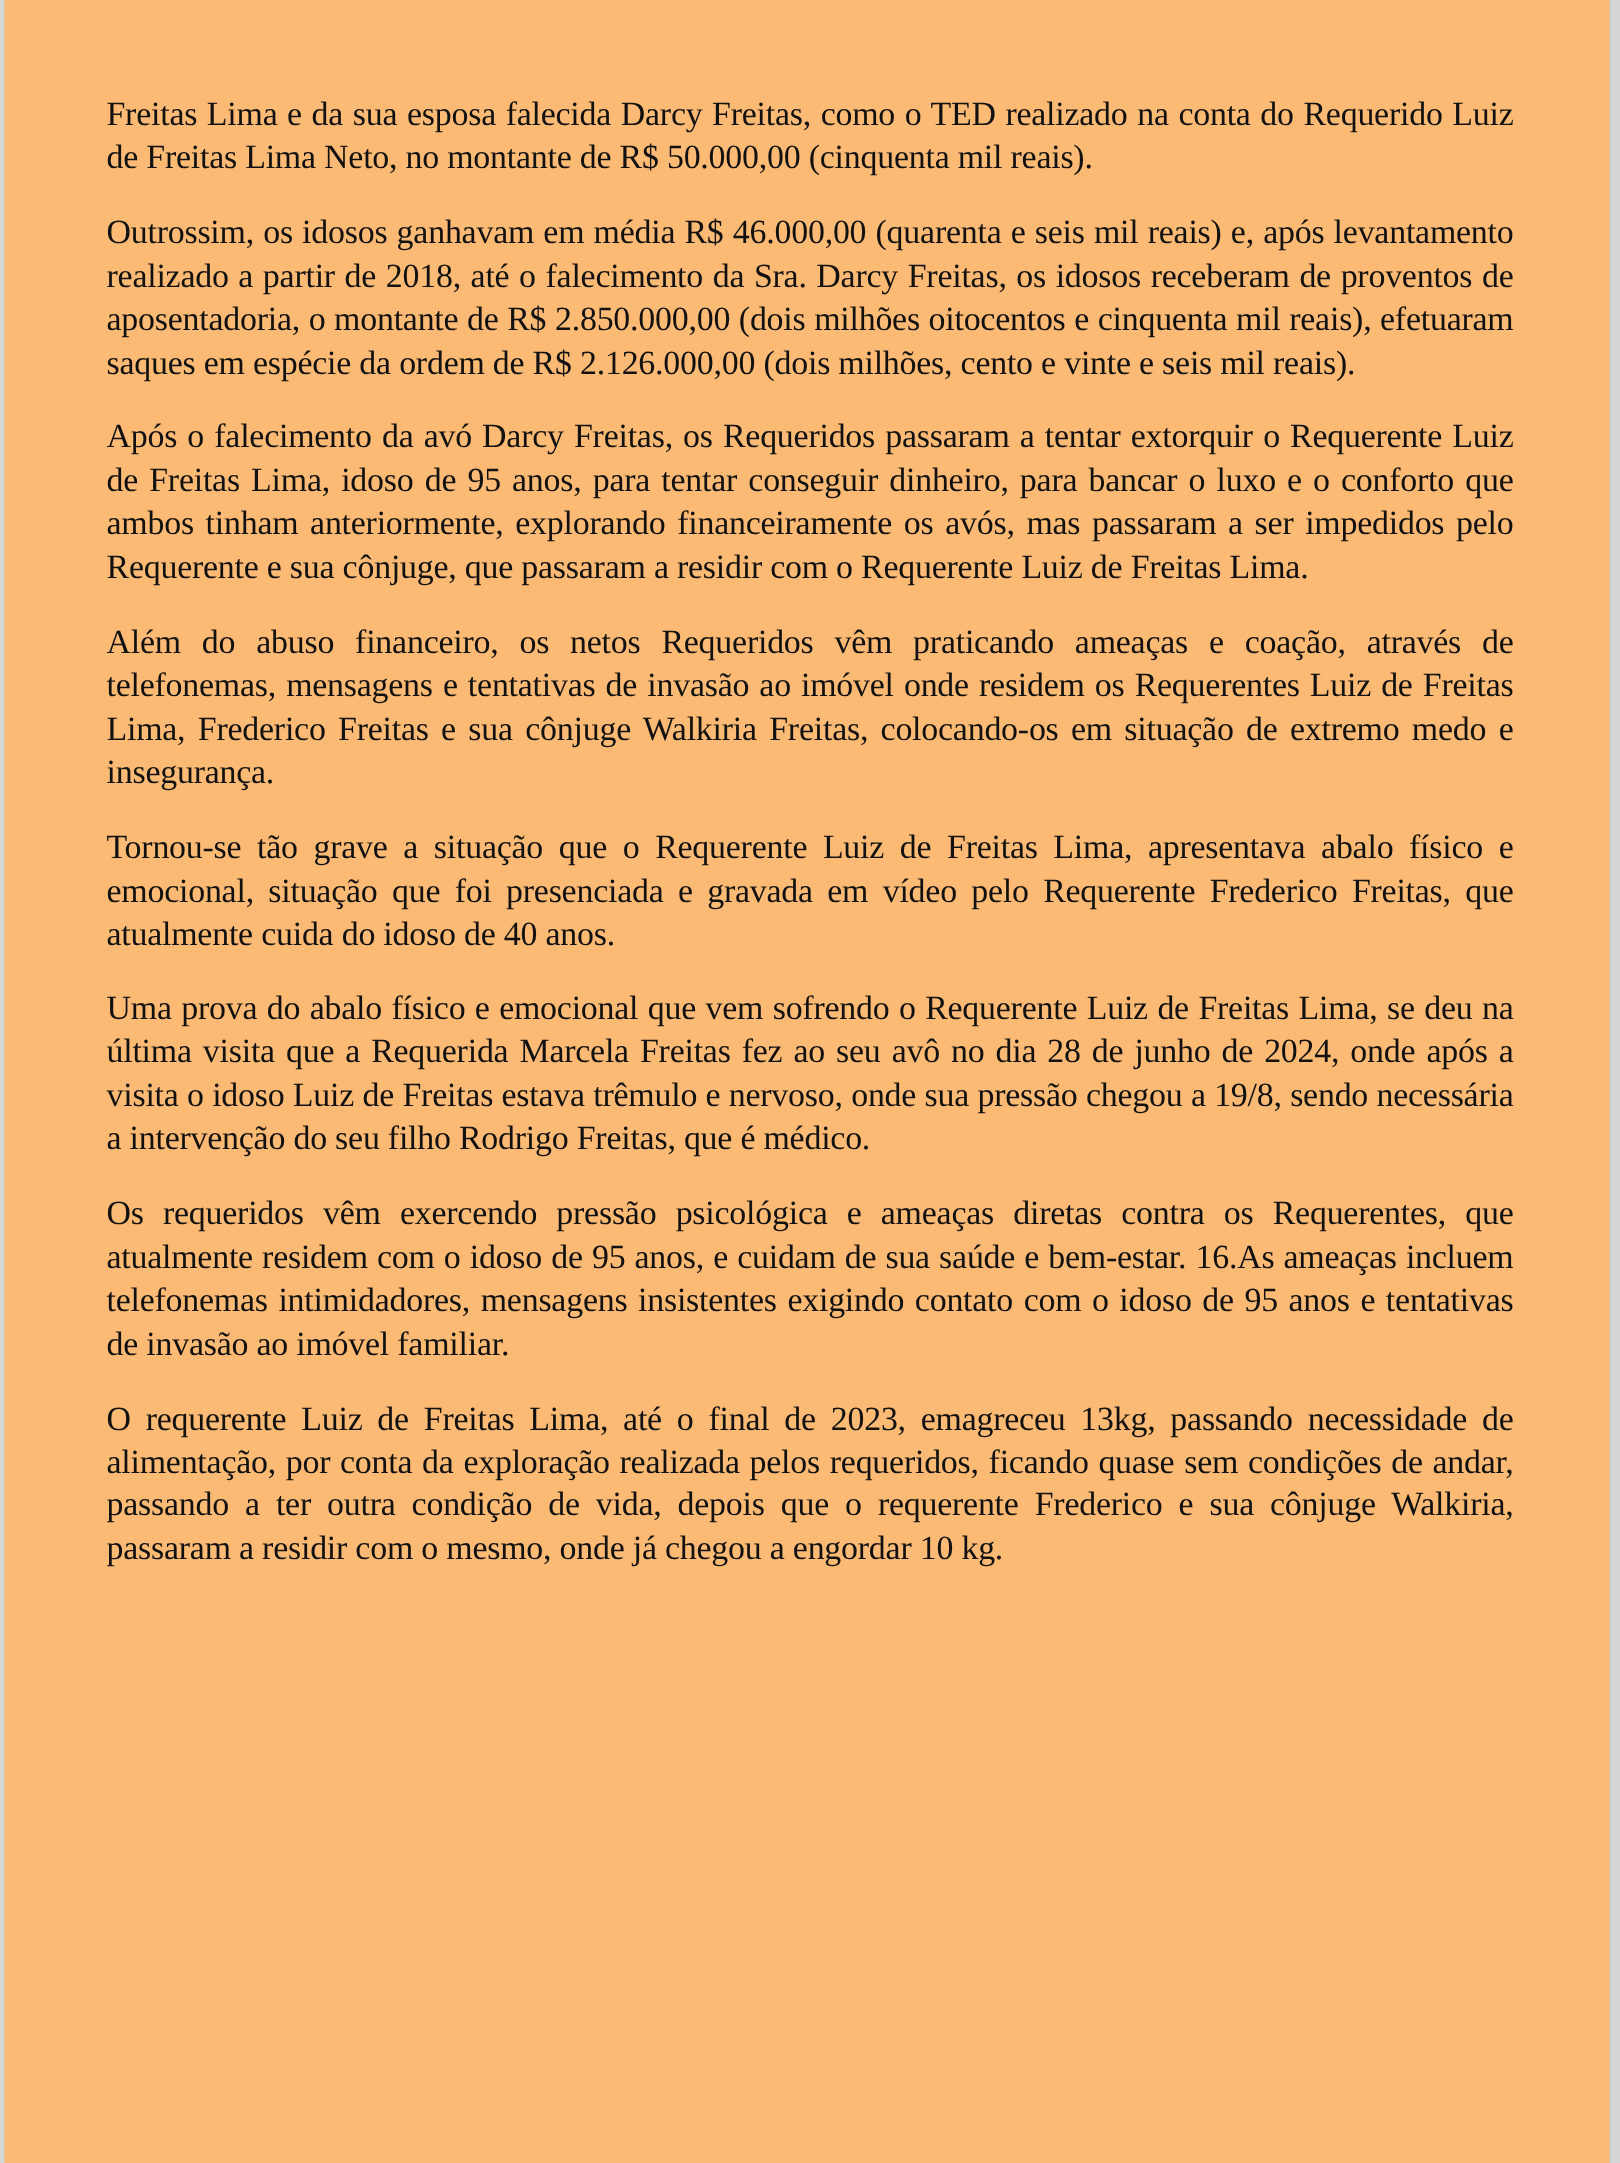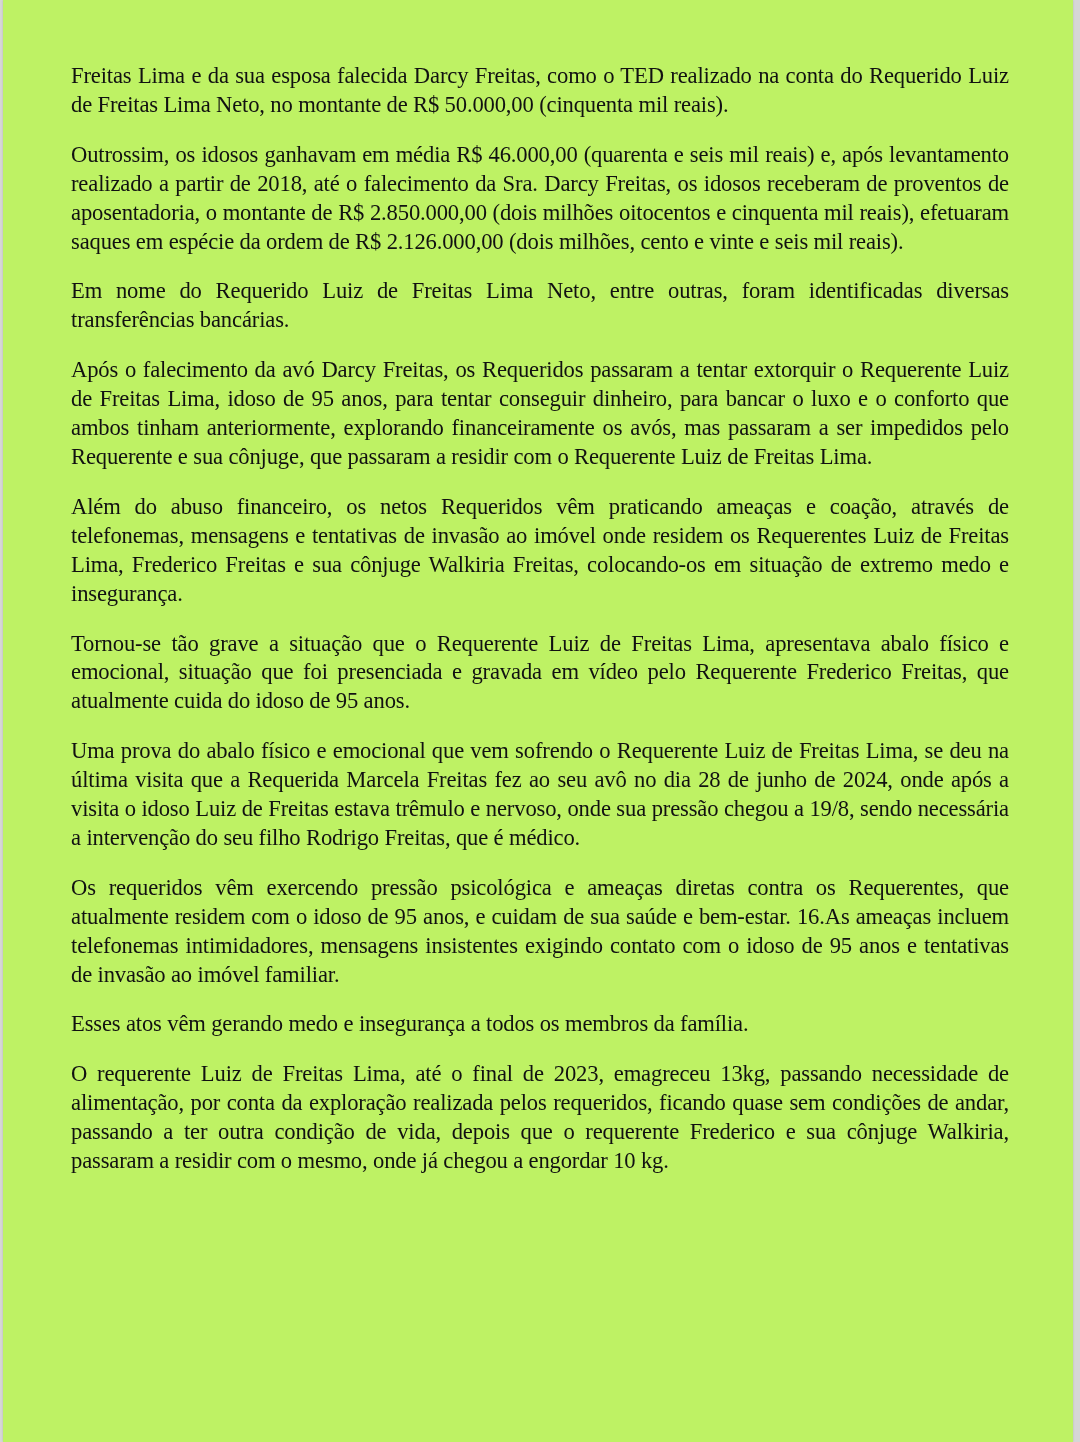--- a/index.html
+++ b/index.html
@@ -12,21 +12,21 @@
       height: 1442px;
       overflow: hidden;
       position: relative;
     }
     .page {
       position: absolute;
       left: 3px;
       top: 0;
       width: 1070px;
       height: 1442px;
-      background: #bef264;
+      background: #fdba74;
       box-shadow: 0 0 2px rgba(0,0,0,0.15);
     }
     .content {
       position: absolute;
       left: 68px;
       top: 62px;
       width: 938px;
       font-family: "Liberation Serif", "DejaVu Serif", serif;
       font-size: 22.6px;
       line-height: 28.9px;
@@ -39,22 +39,20 @@
       text-align: justify;
     }
   </style>
 </head>
 <body>
 
 <div class="page">
   <div class="content">
     <p>Freitas Lima e da sua esposa falecida Darcy Freitas, como o TED realizado na conta do Requerido Luiz de Freitas Lima Neto, no montante de R$ 50.000,00 (cinquenta mil reais).</p>
     <p>Outrossim, os idosos ganhavam em média R$ 46.000,00 (quarenta e seis mil reais) e, após levantamento realizado a partir de 2018, até o falecimento da Sra. Darcy Freitas, os idosos receberam de proventos de aposentadoria, o montante de R$ 2.850.000,00 (dois milhões oitocentos e cinquenta mil reais), efetuaram saques em espécie da ordem de R$ 2.126.000,00 (dois milhões, cento e vinte e seis mil reais).</p>
-    <p>Em nome do Requerido Luiz de Freitas Lima Neto, entre outras, foram identificadas diversas transferências bancárias.</p>
     <p>Após o falecimento da avó Darcy Freitas, os Requeridos passaram a tentar extorquir o Requerente Luiz de Freitas Lima, idoso de 95 anos, para tentar conseguir dinheiro, para bancar o luxo e o conforto que ambos tinham anteriormente, explorando financeiramente os avós, mas passaram a ser impedidos pelo Requerente e sua cônjuge, que passaram a residir com o Requerente Luiz de Freitas Lima.</p>
     <p>Além do abuso financeiro, os netos Requeridos vêm praticando ameaças e coação, através de telefonemas, mensagens e tentativas de invasão ao imóvel onde residem os Requerentes Luiz de Freitas Lima, Frederico Freitas e sua cônjuge Walkiria Freitas, colocando-os em situação de extremo medo e insegurança.</p>
-    <p>Tornou-se tão grave a situação que o Requerente Luiz de Freitas Lima, apresentava abalo físico e emocional, situação que foi presenciada e gravada em vídeo pelo Requerente Frederico Freitas, que atualmente cuida do idoso de 95 anos.</p>
+    <p>Tornou-se tão grave a situação que o Requerente Luiz de Freitas Lima, apresentava abalo físico e emocional, situação que foi presenciada e gravada em vídeo pelo Requerente Frederico Freitas, que atualmente cuida do idoso de 40 anos.</p>
     <p>Uma prova do abalo físico e emocional que vem sofrendo o Requerente Luiz de Freitas Lima, se deu na última visita que a Requerida Marcela Freitas fez ao seu avô no dia 28 de junho de 2024, onde após a visita o idoso Luiz de Freitas estava trêmulo e nervoso, onde sua pressão chegou a 19/8, sendo necessária a intervenção do seu filho Rodrigo Freitas, que é médico.</p>
     <p>Os requeridos vêm exercendo pressão psicológica e ameaças diretas contra os Requerentes, que atualmente residem com o idoso de 95 anos, e cuidam de sua saúde e bem-estar. 16.As ameaças incluem telefonemas intimidadores, mensagens insistentes exigindo contato com o idoso de 95 anos e tentativas de invasão ao imóvel familiar.</p>
-    <p>Esses atos vêm gerando medo e insegurança a todos os membros da família.</p>
     <p>O requerente Luiz de Freitas Lima, até o final de 2023, emagreceu 13kg, passando necessidade de alimentação, por conta da exploração realizada pelos requeridos, ficando quase sem condições de andar, passando a ter outra condição de vida, depois que o requerente Frederico e sua cônjuge Walkiria, passaram a residir com o mesmo, onde já chegou a engordar 10 kg.</p>
   </div>
 </div>
 
 </body></html>

